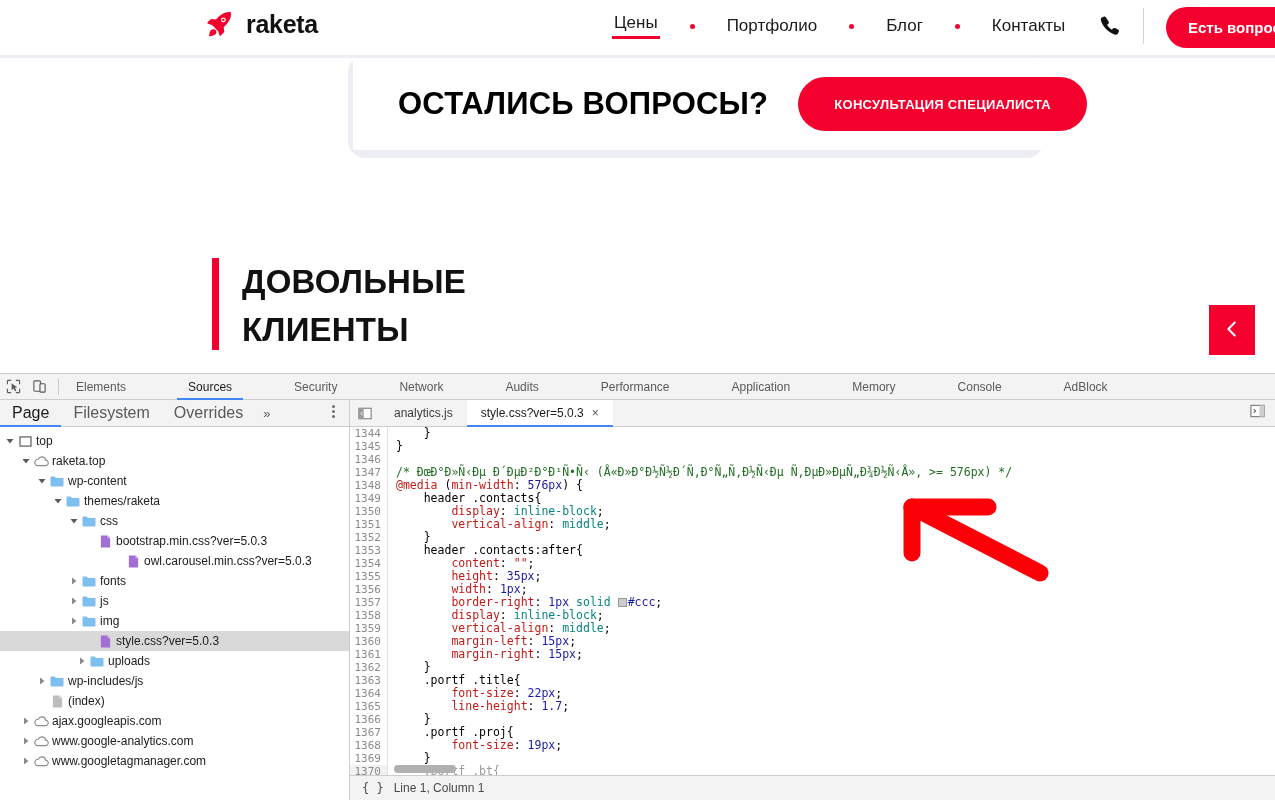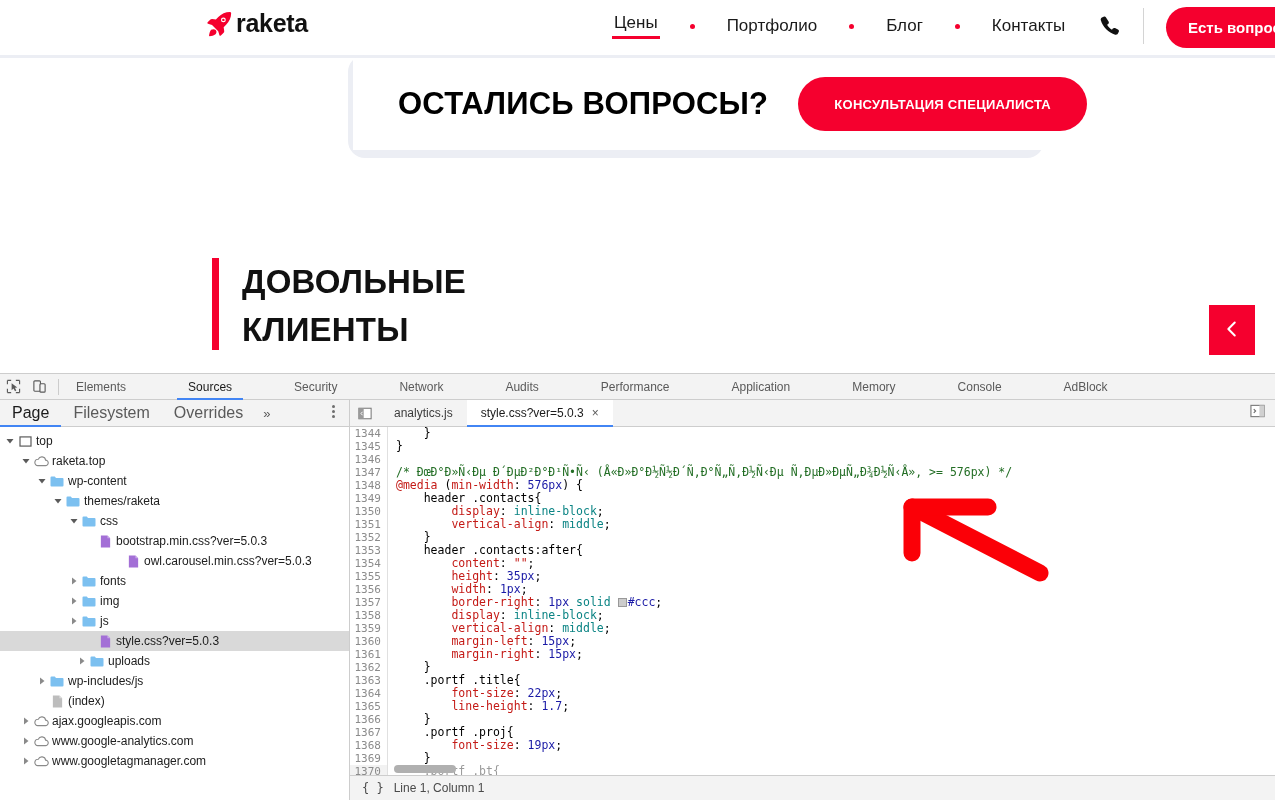--- a/index.html
+++ b/index.html
@@ -19,21 +19,21 @@
   .site-header {
     position: relative;
     height: 55px;
     background: #fff;
     display: flex;
     align-items: center;
   }
 
   .logo-wrap {
     position: absolute; left: 205px; top: 9px;
-    display: flex; gap: 1px;
+    display: flex; align-items: center; gap: 11px;
   }
   .rocket-icon { width: 30px; height: 30px; display:block; }
   .logo-text {
     font-size: 25px; font-weight: bold; color: #111; letter-spacing: -0.3px;
   }
 
   .main-nav {
     position: absolute; left: 612px; top: 13px;
     display: flex; align-items: center; gap: 16px;
   }
@@ -437,34 +437,34 @@
             <span class="tw-arrow">
               <svg width="8" height="8" viewBox="0 0 8 8">
                 <path d="M2 0.5 L6.5 4 L2 7.5 Z" fill="#8a8a8a"></path>
               </svg>
             </span>
             <span class="tw-icon">
               <svg width="14" height="12" viewBox="0 0 14 12">
                 <path d="M0.5 2.5a1 1 0 0 1 1-1h3.3l1.2 1.4h6.5a1 1 0 0 1 1 1v6.6a1 1 0 0 1-1 1h-11a1 1 0 0 1-1-1z" fill="#7cc0f0"></path>
               </svg>
             </span>
-            <span class="tw-label">img</span>
+            <span class="tw-label">js</span>
           </div>
           <div class="tree-row" style="padding-left: 68px;">
             <span class="tw-arrow">
               <svg width="8" height="8" viewBox="0 0 8 8">
                 <path d="M2 0.5 L6.5 4 L2 7.5 Z" fill="#8a8a8a"></path>
               </svg>
             </span>
             <span class="tw-icon">
               <svg width="14" height="12" viewBox="0 0 14 12">
                 <path d="M0.5 2.5a1 1 0 0 1 1-1h3.3l1.2 1.4h6.5a1 1 0 0 1 1 1v6.6a1 1 0 0 1-1 1h-11a1 1 0 0 1-1-1z" fill="#7cc0f0"></path>
               </svg>
             </span>
-            <span class="tw-label">js</span>
+            <span class="tw-label">img</span>
           </div>
           <div class="tree-row selected" style="padding-left: 84px;">
             <span class="tw-arrow"></span>
             <span class="tw-icon">
               <svg width="11" height="13" viewBox="0 0 11 14">
                 <path d="M0.5 0.5h7L10.5 3.6V13.5H0.5z" fill="#a36fd6"></path>
                 <path d="M7.5 0.5V3.6h3" fill="#c9a8e8"></path>
               </svg>
             </span>
             <span class="tw-label">style.css?ver=5.0.3</span>

